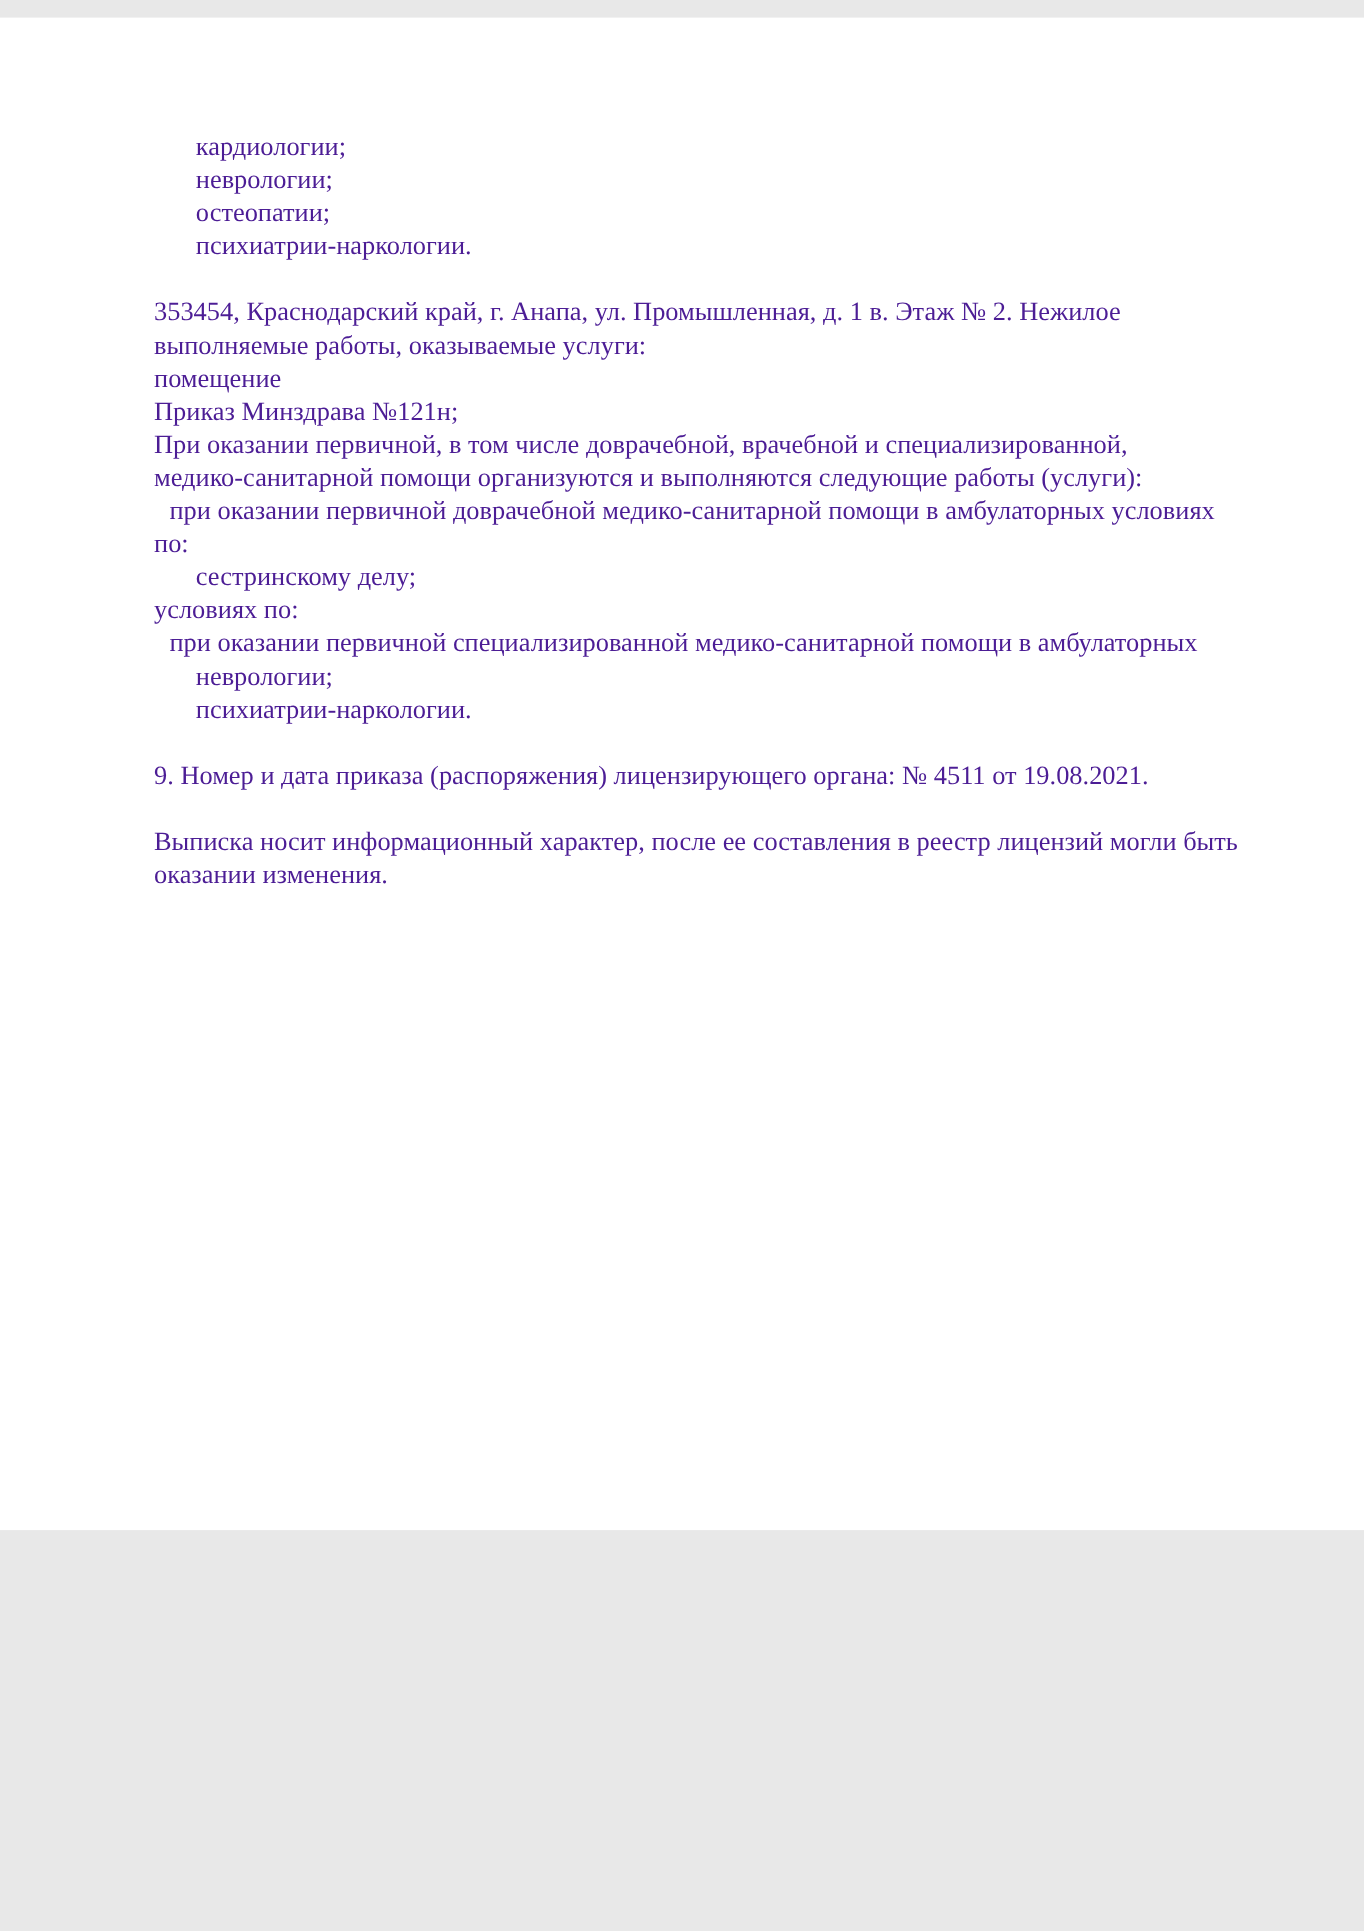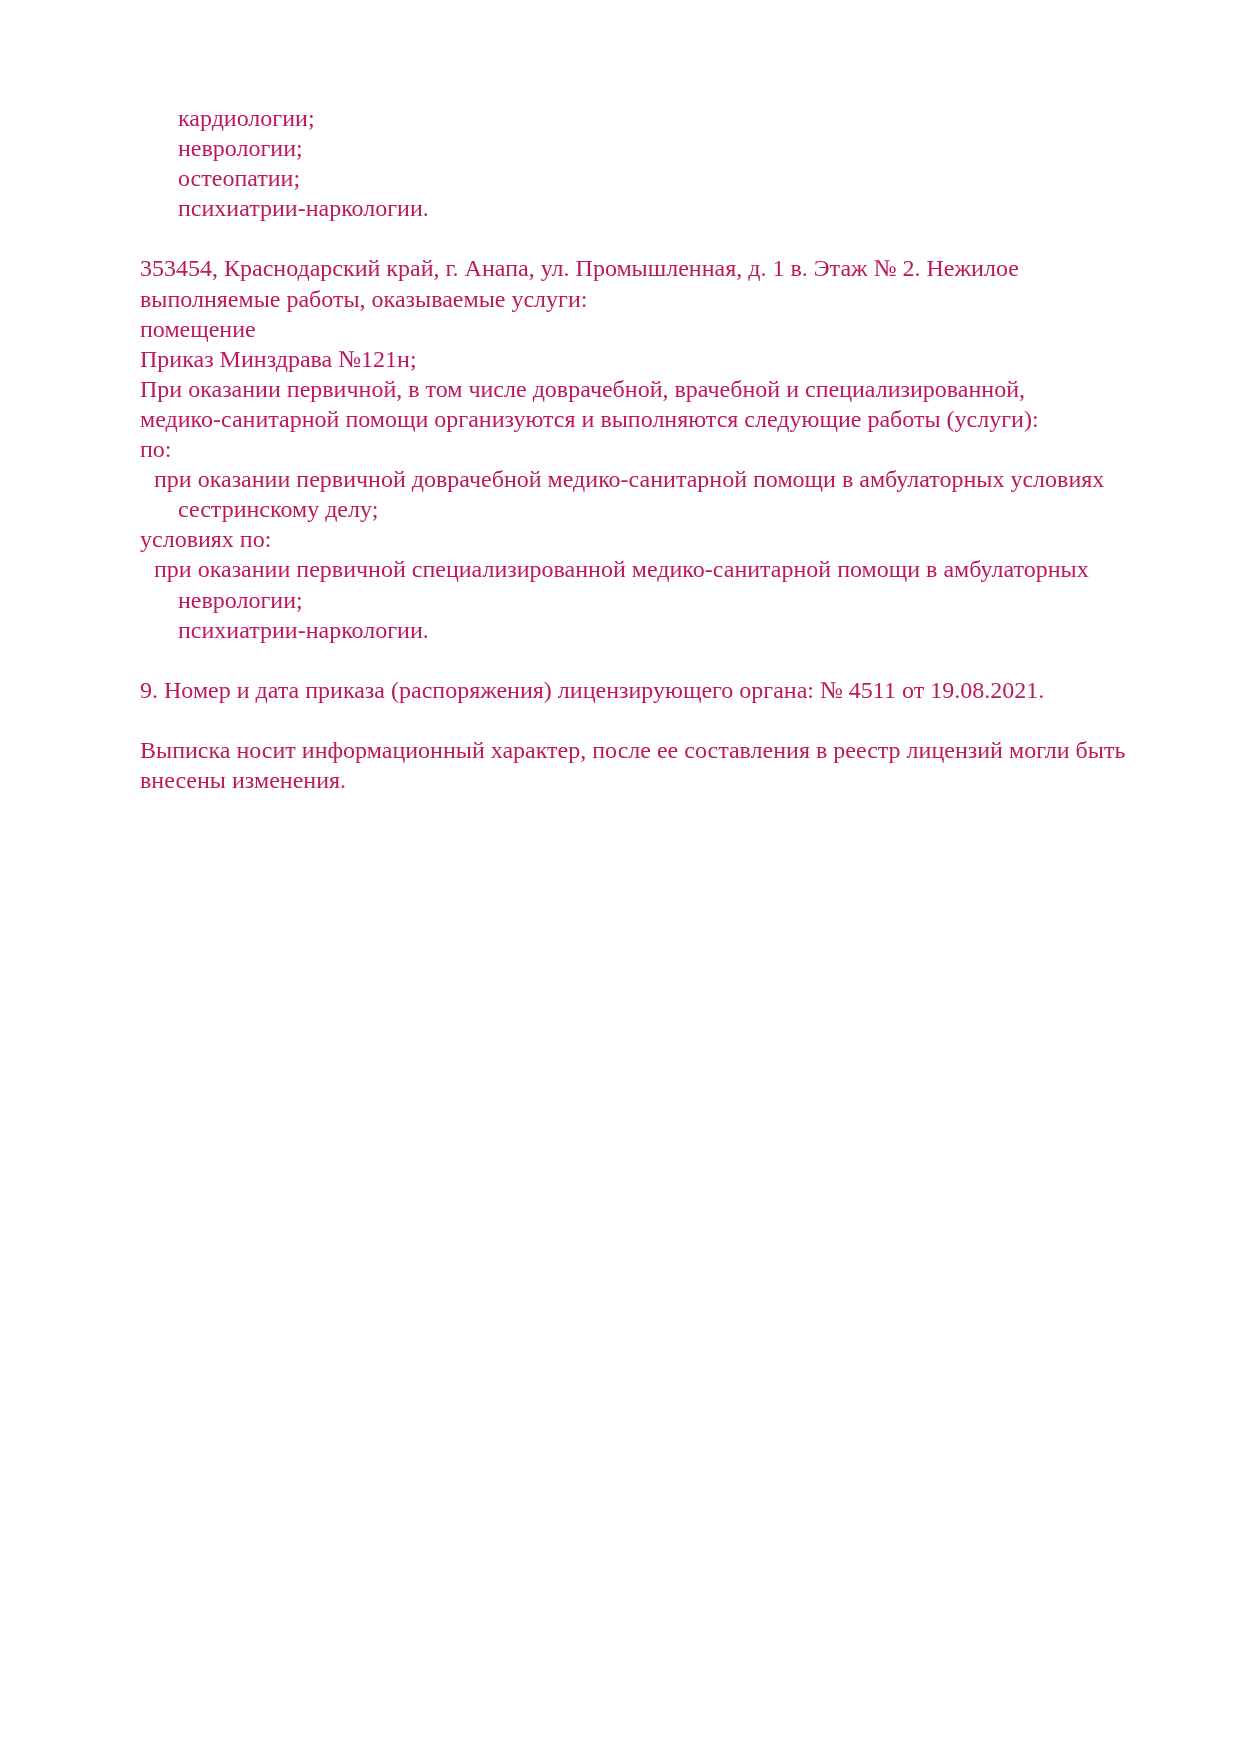--- a/index.html
+++ b/index.html
@@ -3,30 +3,30 @@
 <meta charset="utf-8">
 <style>
   html, body {
     margin: 0;
     padding: 0;
     background: #e8e8e8;
   }
   .page {
     position: relative;
     width: 1240px;
-    height: 1755px;
-    margin: 0 auto;
+    height: 1375px;
+    margin: 16px auto;
     background: #ffffff;
     overflow: hidden;
     box-sizing: border-box;
     padding: 103px 70px 0 140px;
     font-family: "Liberation Serif", "DejaVu Serif", serif;
     font-size: 24px;
     line-height: 30.1px;
-    color: #be185d;
+    color: #4c1d95;
     -webkit-font-smoothing: antialiased;
   }
   .line {
     white-space: pre;
     min-height: 30.1px;
   }
   .ind1 { padding-left: 14px; }
   .ind2 { padding-left: 38px; }
 </style>
 </head>
@@ -37,25 +37,25 @@
   <div class="line ind2">неврологии;</div>
   <div class="line ind2">остеопатии;</div>
   <div class="line ind2">психиатрии-наркологии.</div>
   <div class="line"></div>
   <div class="line">353454, Краснодарский край, г. Анапа, ул. Промышленная, д. 1 в. Этаж № 2. Нежилое</div>
   <div class="line">выполняемые работы, оказываемые услуги:</div>
   <div class="line">помещение</div>
   <div class="line">Приказ Минздрава №121н;</div>
   <div class="line">При оказании первичной, в том числе доврачебной, врачебной и специализированной,</div>
   <div class="line">медико-санитарной помощи организуются и выполняются следующие работы (услуги):</div>
+  <div class="line ind1">при оказании первичной доврачебной медико-санитарной помощи в амбулаторных условиях</div>
   <div class="line">по:</div>
-  <div class="line ind1">при оказании первичной доврачебной медико-санитарной помощи в амбулаторных условиях</div>
   <div class="line ind2">сестринскому делу;</div>
   <div class="line">условиях по:</div>
   <div class="line ind1">при оказании первичной специализированной медико-санитарной помощи в амбулаторных</div>
   <div class="line ind2">неврологии;</div>
   <div class="line ind2">психиатрии-наркологии.</div>
   <div class="line"></div>
   <div class="line">9. Номер и дата приказа (распоряжения) лицензирующего органа: № 4511 от 19.08.2021.</div>
   <div class="line"></div>
   <div class="line">Выписка носит информационный характер, после ее составления в реестр лицензий могли быть</div>
-  <div class="line">внесены изменения.</div>
+  <div class="line">оказании изменения.</div>
 </div>
 
 </body></html>

